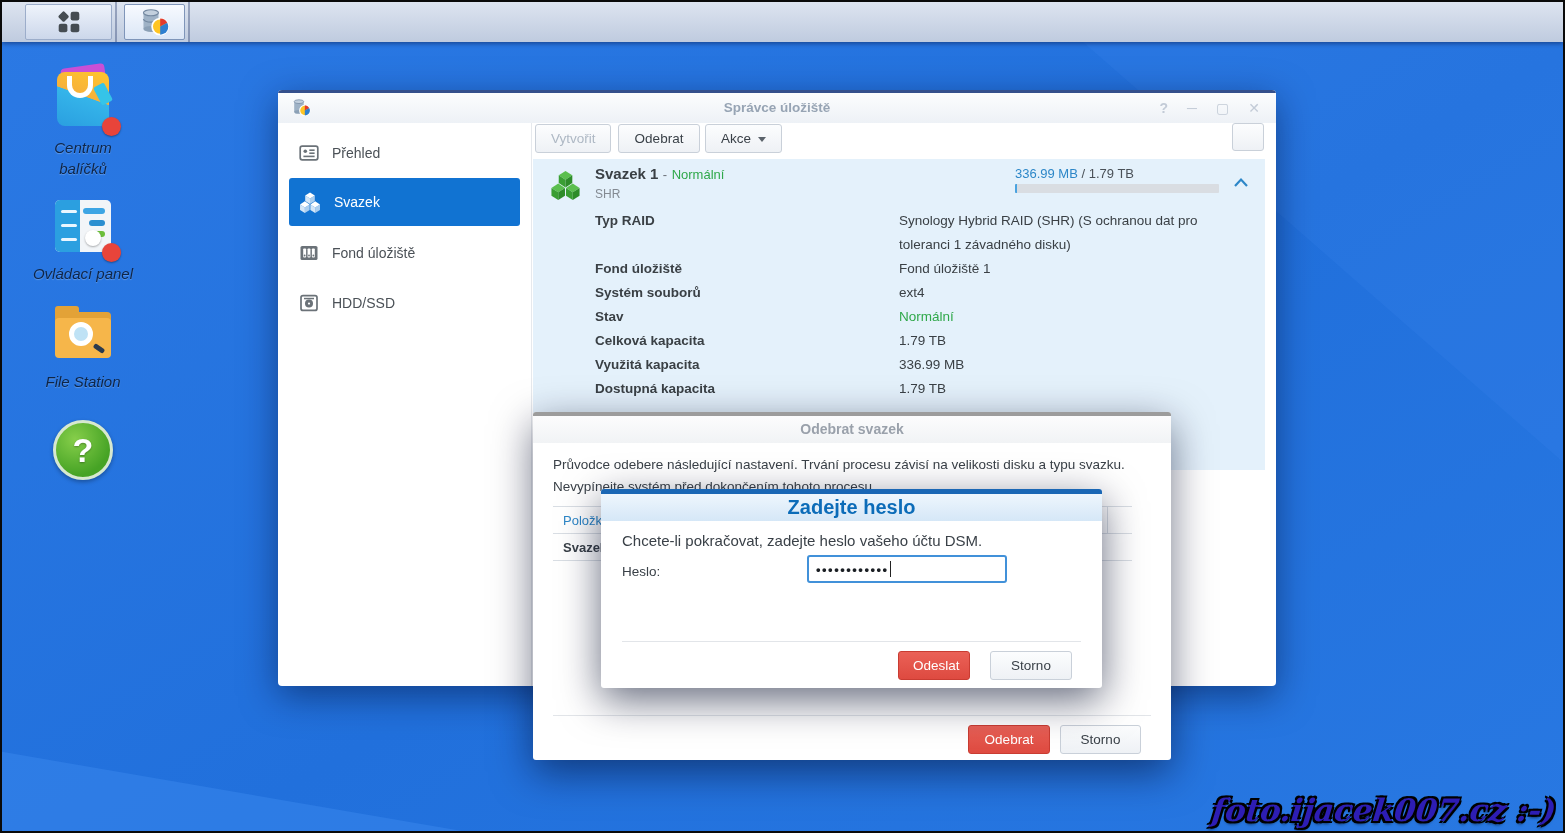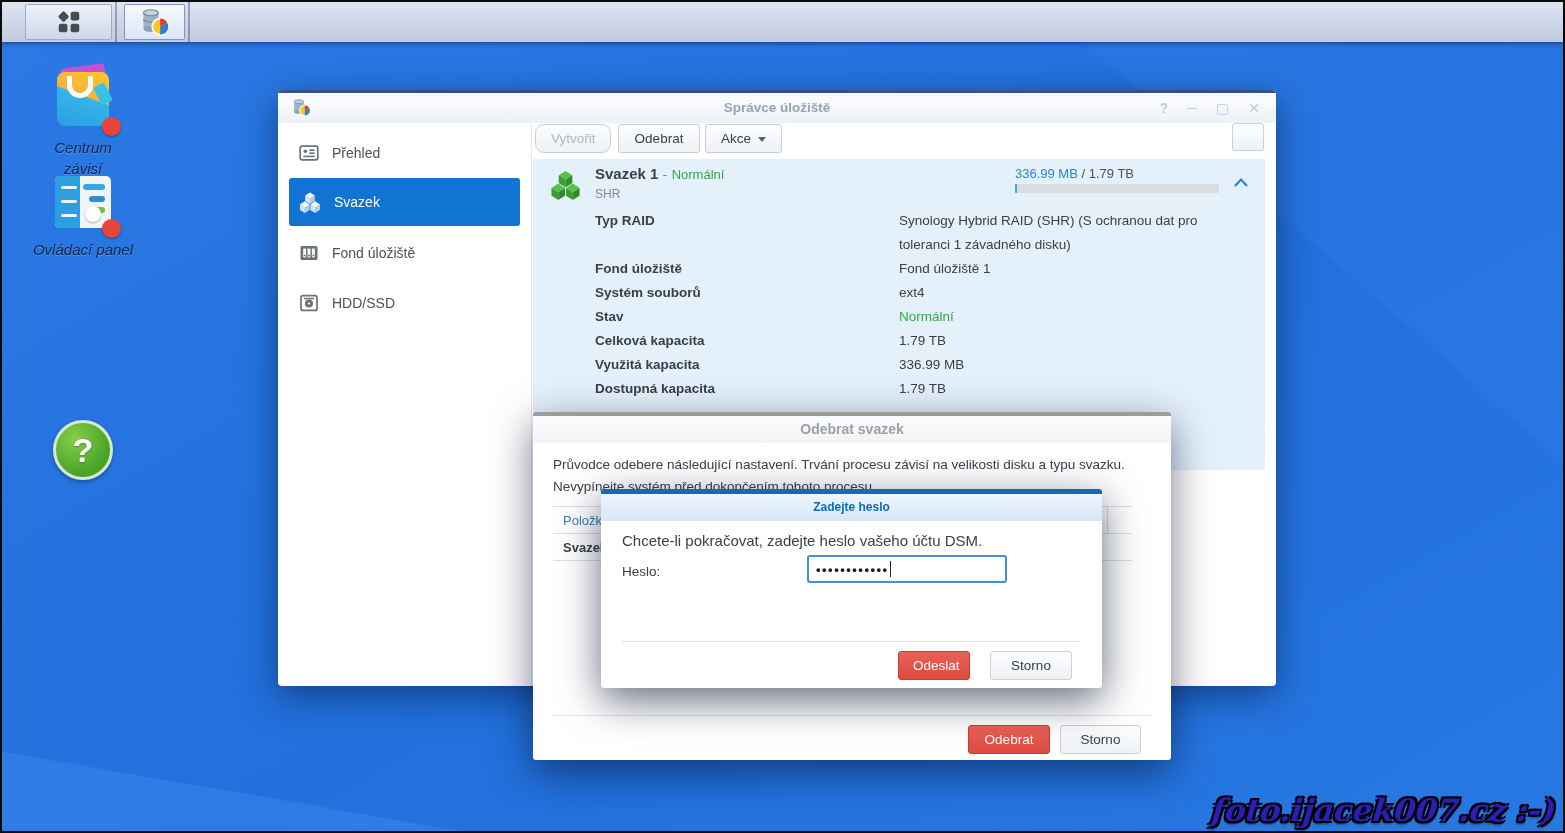--- a/index.html
+++ b/index.html
@@ -57,21 +57,21 @@
     color:#c3cbd7; font-size:14px; font-weight:bold; }
   .win-controls span { cursor:pointer; line-height:1; }
   .win-body { position:absolute; left:0; right:0; top:33px; bottom:0; display:flex; }
   .sidebar { position:relative; width:254px; border-right:1px solid #e6e9ed; }
   .side-item { position:absolute; left:11px; right:11px; height:32px; padding-left:10px; border-radius:3px;
     display:flex; align-items:center; gap:13px; font-size:14px; color:#4b5157; cursor:pointer; }
   .side-item.selected { height:48px; background:#1173d2; color:#fff; }
   .content { position:relative; flex:1; }
   .btn { display:inline-block; height:29px; line-height:27px; padding:0 15px; font-size:13.5px; color:#3a4148;
     background:linear-gradient(#fcfdfe,#eef1f5); border:1px solid #c9d0d9; border-radius:3px; text-align:center; cursor:pointer; }
-  .btn.disabled { color:#aeb8c4; cursor:default;border-radius:9px; }
+  .btn.disabled { color:#aeb8c4; cursor:default; }
   .toolbar-btn { position:absolute; top:1px; }
   .caret { display:inline-block; width:0; height:0; border-left:4px solid transparent; border-right:4px solid transparent;
     border-top:5px solid #5b636b; margin-left:7px; vertical-align:middle; }
   .sort-btn { position:absolute; right:12px; top:0; width:29px; height:28px; display:flex; align-items:center; justify-content:center; }
 
   .panel { position:absolute; left:1px; top:36px; width:732px; height:311px; background:#e4f1fb; }
   .vol-icon { position:absolute; left:17px; top:9px; }
   .vol-name-row { position:absolute; left:62px; top:6px; white-space:nowrap; }
   .vol-name { font-size:15px; font-weight:bold; color:#3a4045; }
   .vol-sep { font-size:13px; color:#6a7077; }
@@ -101,21 +101,21 @@
   .dlg-th .col-sep { position:absolute; left:554px; top:0; width:1px; height:27px; background:#d9dee4; }
   .dlg-tr { height:27px; line-height:27px; padding-left:10px; font-size:13px; font-weight:bold; color:#3a4148;
     border-bottom:1px solid #d9dee4; }
   .dlg-footline { position:absolute; left:20px; right:20px; top:303px; border-top:1px solid #e2e5e9; }
   .btn-red { display:inline-block; height:29px; line-height:27px; padding:0 14px; font-size:13.5px; color:#fff;
     background:linear-gradient(#ea6157,#de4a40); border:1px solid #c93c32; border-radius:3px; text-align:center; cursor:pointer; }
 
   .modal { position:absolute; left:599px; top:487px; width:501px; height:199px; z-index:30;
     background:#fff; border-radius:3px; box-shadow:0 12px 40px rgba(0,10,40,.6); overflow:hidden; }
   .mod-strip { height:5px; background:#1a67b5; }
-  .mod-title { height:27px; line-height:26px; text-align:center; font-size:12px; font-weight:bold; color:#0c6cb8;
+  .mod-title { height:27px; line-height:26px; text-align:center; font-size:20px; font-weight:bold; color:#0c6cb8;
     background:linear-gradient(#eef6fd,#d5e7f7); }
   .mod-msg { position:absolute; left:21px; top:43px; font-size:15px; color:#3a4148; }
   .mod-label { position:absolute; left:21px; top:75px; font-size:13.5px; color:#3a4148; }
   .pw-box { position:absolute; left:206px; top:66px; width:200px; height:28px; border:2px solid #4191d9; border-radius:3px;
     background:#fff; display:flex; align-items:center; padding-left:7px; cursor:text; }
   .pw-dots { font-size:13px; font-weight:bold; letter-spacing:1.5px; color:#1b1f24; }
   .pw-cursor { width:1px; height:16px; background:#222; margin-left:1px; }
   .mod-footline { position:absolute; left:21px; right:21px; top:152px; border-top:1px solid #e2e5e9; }
 
   
@@ -157,43 +157,55 @@
   <div class="dicon" style="left:16px;top:66px;">
     <div class="art">
       <div class="bag-flap"></div>
       <div class="bag"></div>
       <div class="bag-handle"></div>
       <div class="bag-tag"></div>
       <div class="badge"></div>
     </div>
     <div class="lbl">
       <div>Centrum</div>
-      <div>závisí</div>
-    </div>
-  </div>
-
-  <div class="dicon" style="left:16px;top:168px;">
+      <div>balíčků</div>
+    </div>
+  </div>
+
+  <div class="dicon" style="left:16px;top:192px;">
     <div class="art">
       <div class="cp-body">
         <div class="cp-left"></div>
         <div class="cp-check" style="top:10px;"></div>
         <div class="cp-check" style="top:24px;"></div>
         <div class="cp-check" style="top:38px;"></div>
         <div class="cp-bar" style="top:8px;width:22px;background:#3da5e4;"></div>
         <div class="cp-bar" style="top:20px;width:16px;background:#2b8fd0;"></div>
         <div class="cp-bar" style="top:31px;width:12px;background:#6cbf3a;"></div>
         <div class="cp-knob"></div>
       </div>
       <div class="badge"></div>
     </div>
     <div class="lbl">
       <div>Ovládací panel</div>
     </div>
   </div>
 
+  <div class="dicon" style="left:16px;top:300px;">
+    <div class="art">
+      <div class="folder-tab"></div>
+      <div class="folder-back"></div>
+      <div class="folder-front"></div>
+      <div class="mag"></div>
+      <div class="mag-handle"></div>
+    </div>
+    <div class="lbl">
+      <div>File Station</div>
+    </div>
+  </div>
 
   <div class="dicon" style="left:16px;top:416px;">
     <div class="art">
       <div class="help-circ">
         <span class="help-q">?</span>
       </div>
     </div>
   </div>
 
   <div class="window">

